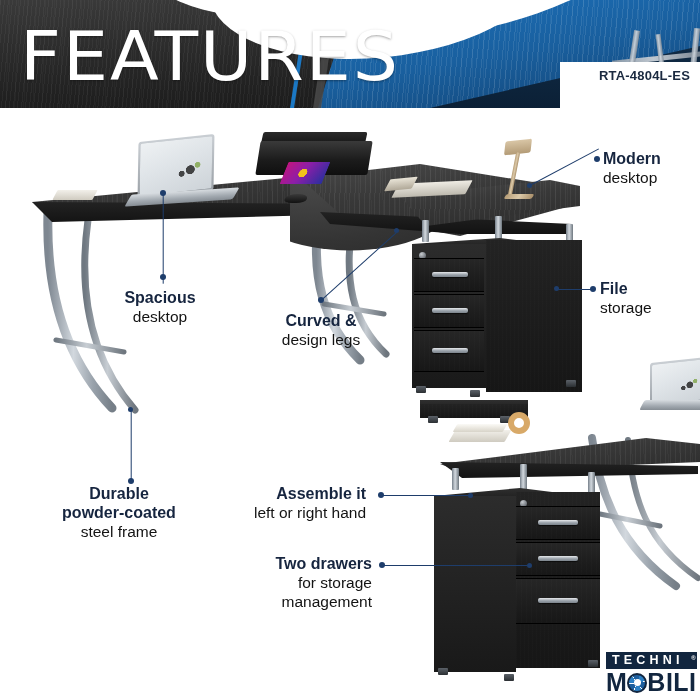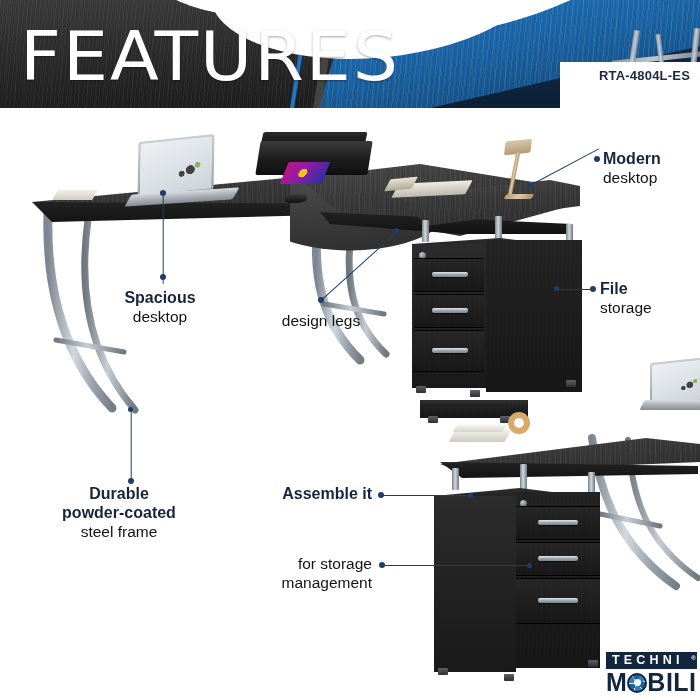--- a/index.html
+++ b/index.html
@@ -576,44 +576,47 @@
   <div class="lead" style="left:382px; top:565px; width:148px;"></div>
   <div class="dot" style="left:379px; top:562px;"></div>
   <div class="dot sm" style="left:527px; top:563px;"></div>
 
   <div class="callout ctr" style="left:90px; top:288px; width:140px;">
     <div class="ln1">Spacious</div>
     <div class="ln2">desktop</div>
   </div>
 
   <div class="callout ctr" style="left:246px; top:311px; width:150px;">
+    <div class="ln1">Curved &amp;</div>
     <div class="ln2">design legs</div>
   </div>
 
   <div class="callout lft" style="left:603px; top:149px; width:96px;">
     <div class="ln1">Modern</div>
     <div class="ln2">desktop</div>
   </div>
 
   <div class="callout lft" style="left:600px; top:279px; width:96px;">
     <div class="ln1">File</div>
     <div class="ln2">storage</div>
   </div>
 
   <div class="callout ctr b2" style="left:28px; top:484px; width:182px;">
     <div class="ln1">Durable</div>
     <div class="ln2">powder-coated</div>
     <div class="ln3">steel frame</div>
   </div>
 
-  <div class="callout rgt" style="left:222px; top:484px; width:150px;">
+  <div class="callout rgt" style="left:216px; top:484px; width:150px;">
     <div class="ln1">Assemble it</div>
+    <div class="ln2">left or right hand</div>
   </div>
 
   <div class="callout rgt" style="left:222px; top:554px; width:150px;">
+    <div class="ln1">Two drawers</div>
     <div class="ln2">for storage</div>
     <div class="ln3">management</div>
   </div>
 
   <div class="logo" style="left:606px; top:652px;">
     <div class="logo-techni">
       <span>TECHNI</span>
       <span class="logo-reg">®</span>
     </div>
     <div class="logo-mobili">

